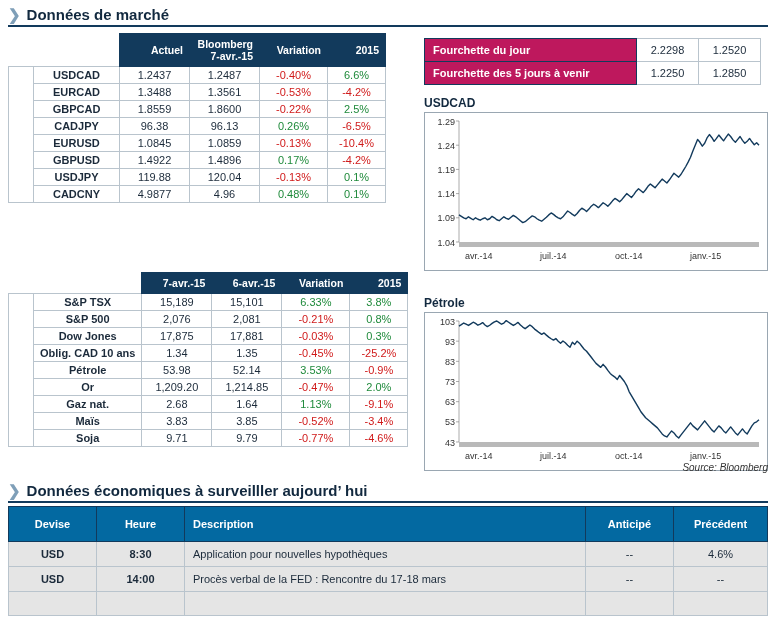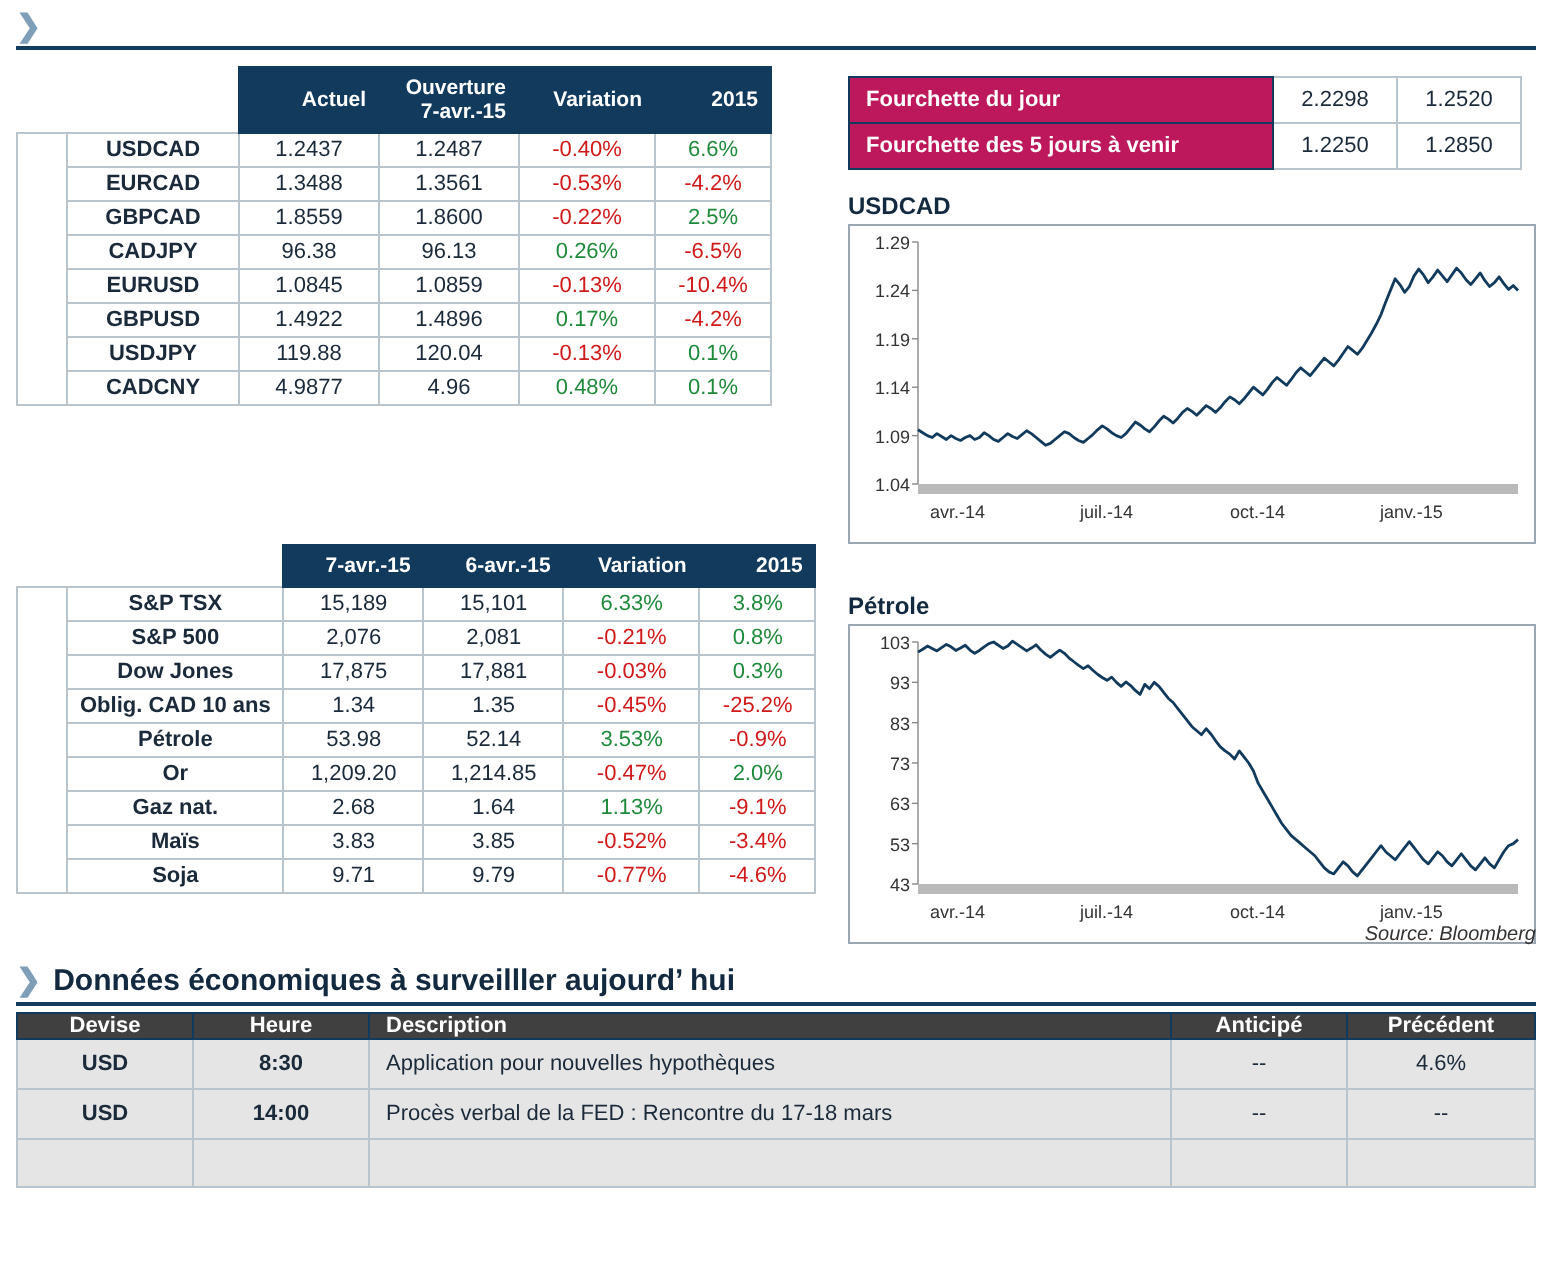--- a/index.html
+++ b/index.html
@@ -136,54 +136,55 @@
   
   #econ-table {
     position: absolute;
     left: 8px;
     top: 506px;
     border-collapse: collapse;
     font-size: 11px;
     width: 760px;
   }
   #econ-table th {
-    background: #404040;
+    background: #0369a1;
     color: #fff;
     font-weight: bold;
-    padding: 0 8px;
+    padding: 11px 8px;
     border: 1px solid #123a5c;
     font-size: 11px;
   }
   #econ-table td {
     border: 1px solid #b9c4cd;
     padding: 6px 8px;
     background: #e5e5e5;
     height: 24px;
   }
   .c-dev { width: 88px; text-align: center; font-weight: bold; }
   .c-hr  { width: 88px; text-align: center; font-weight: bold; }
   .c-desc{ text-align: left; }
   .c-ant { width: 88px; text-align: center; }
   .c-pre { width: 94px; text-align: center; }
 </style>
 </head>
 <body>
 
 <div id="hdr1" class="section-header">
   <span class="chev">❯</span>
+  <span class="section-title">Données de marché</span>
 </div>
 
 <table class="tbl" id="fx-table">
   <thead>
     <tr>
       <th class="blank"></th>
       <th class="blank"></th>
       <th>Actuel</th>
       <th>
-        <div>Ouverture</div>
+        <div>Bloomberg</div>
         <div>7-avr.-15</div>
       </th>
       <th>Variation</th>
       <th>2015</th>
     </tr>
   </thead>
   <tbody id="fx-body">
       <tr>
         <td class="sidelabel" rowspan="8"><span>FX</span></td>
         <td class="name">USDCAD</td>

